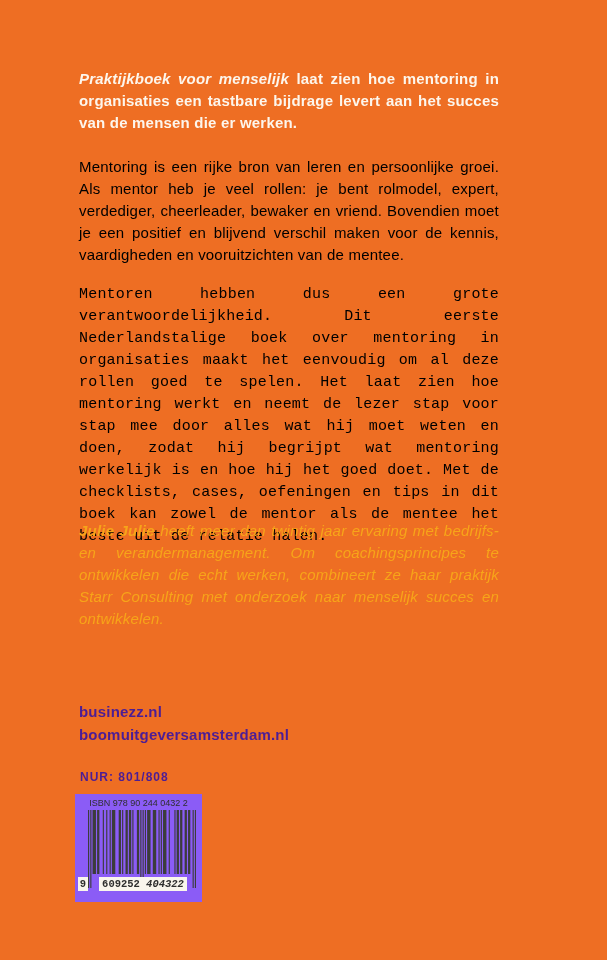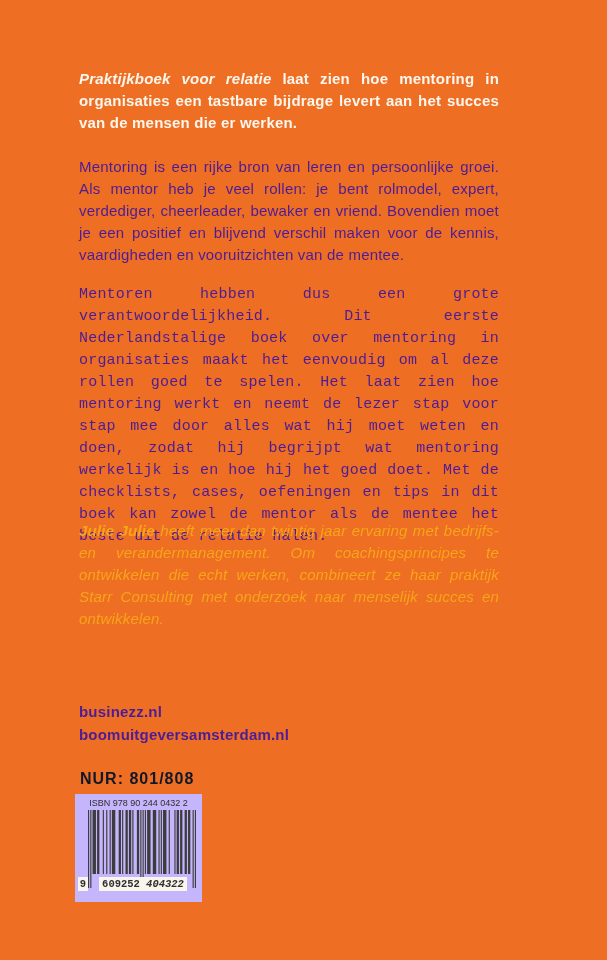--- a/index.html
+++ b/index.html
@@ -5,21 +5,21 @@
   html,body { margin:0; padding:0; background:#888; }
   .cover {
     position:relative;
     width:607px; height:960px;
     background:#EE6E23;
     font-family:"Liberation Sans","DejaVu Sans",sans-serif;
     overflow:hidden;
   }
   .textblock {
     position:absolute; left:79px; width:420px;
-    color:#4c1d95;
+    color:#000000;
     font-size:15px; line-height:22px;
     text-align:justify;
     letter-spacing:0.2px;
     margin:0;
   }
   .intro {
     top:68px;
     color:#FDF6EC;
     font-weight:700;
   }
@@ -34,28 +34,28 @@
   .bio .author-name { font-weight:700; }
   .sites {
     top:700px;
     font-weight:700;
     color:#4c1d95;
     line-height:23px;
     text-align:left;
   }
   .nur {
     position:absolute; left:80px; top:770px;
-    color:#0f172a;
-    font-size:16px; font-weight:700;
+    color:#4c1d95;
+    font-size:12px; font-weight:700;
     letter-spacing:1px;
   }
   .barcode-box {
     position:absolute; left:75px; top:794px;
     width:127px; height:108px;
-    background:#c4b5fd;
+    background:#8b5cf6;
     box-sizing:border-box;
   }
   .isbn-line {
     position:absolute; left:0; top:3px; width:100%;
     text-align:center;
     font-size:9px; line-height:12px;
     color:#2e2e2e;
     letter-spacing:0;
     white-space:nowrap;
   }
@@ -75,21 +75,21 @@
   }
   .ean-first { left:3px; width:10px; }
   .ean-g1 { left:24px; width:44px; }
   .ean-g2 { left:68px; width:44px;font-style:italic; }
 </style>
 </head>
 <body>
 
 <div class="cover">
 
-  <p class="textblock intro"><span class="book-title">Praktijkboek voor relatie</span><span> laat zien hoe mentoring in organisaties een tastbare bijdrage levert aan het succes van de mensen die er werken.</span></p>
+  <p class="textblock intro"><span class="book-title">Praktijkboek voor menselijk</span><span> laat zien hoe mentoring in organisaties een tastbare bijdrage levert aan het succes van de mensen die er werken.</span></p>
 
   <p class="textblock para2">Mentoring is een rijke bron van leren en persoonlijke groei. Als mentor heb je veel rollen: je bent rolmodel, expert, verdediger, cheerleader, bewaker en vriend. Bovendien moet je een positief en blijvend verschil maken voor de kennis, vaardigheden en vooruitzichten van de mentee.</p>
 
   <p class="textblock para3">Mentoren hebben dus een grote verantwoordelijkheid. Dit eerste Nederlandstalige boek over mentoring in organisaties maakt het eenvoudig om al deze rollen goed te spelen. Het laat zien hoe mentoring werkt en neemt de lezer stap voor stap mee door alles wat hij moet weten en doen, zodat hij begrijpt wat mentoring werkelijk is en hoe hij het goed doet. Met de checklists, cases, oefeningen en tips in dit boek kan zowel de mentor als de mentee het beste uit de relatie halen.</p>
 
   <p class="textblock bio"><span class="author-name">Julie Julie</span><span> heeft meer dan twintig jaar ervaring met bedrijfs- en verandermanagement. Om coachingsprincipes te ontwikkelen die echt werken, combineert ze haar praktijk Starr Consulting met onderzoek naar menselijk succes en ontwikkelen.</span></p>
 
   <div class="textblock sites">
     <div>businezz.nl</div>
     <div>boomuitgeversamsterdam.nl</div>

